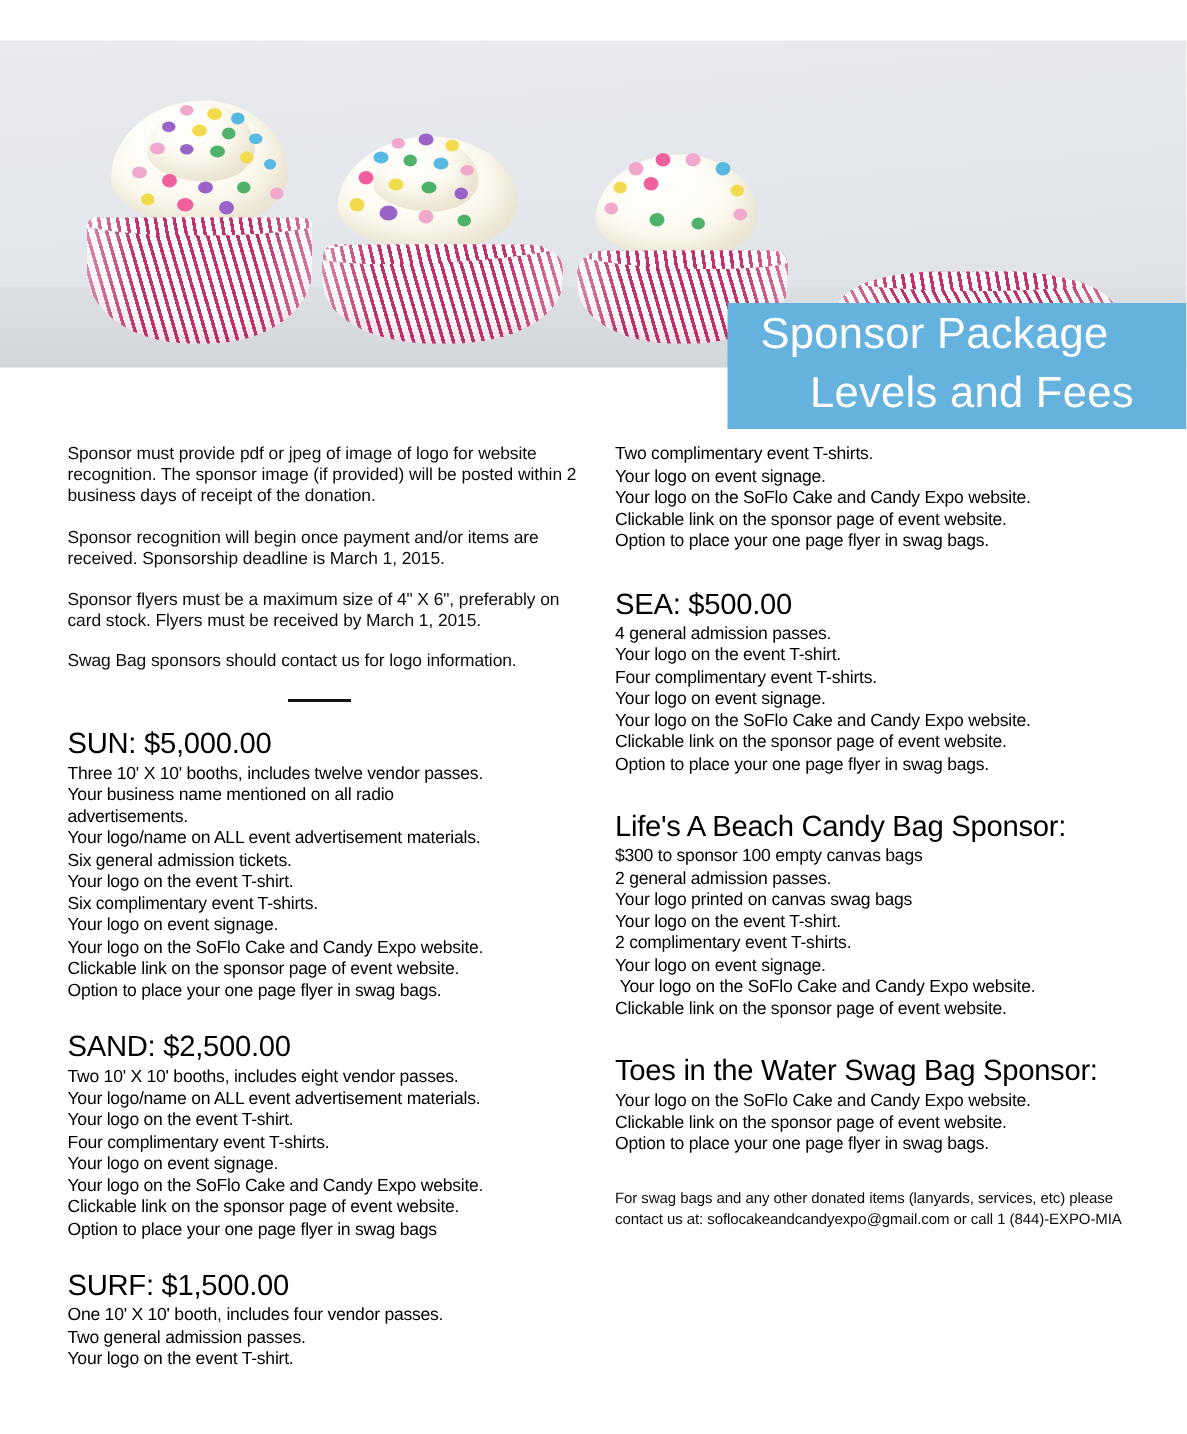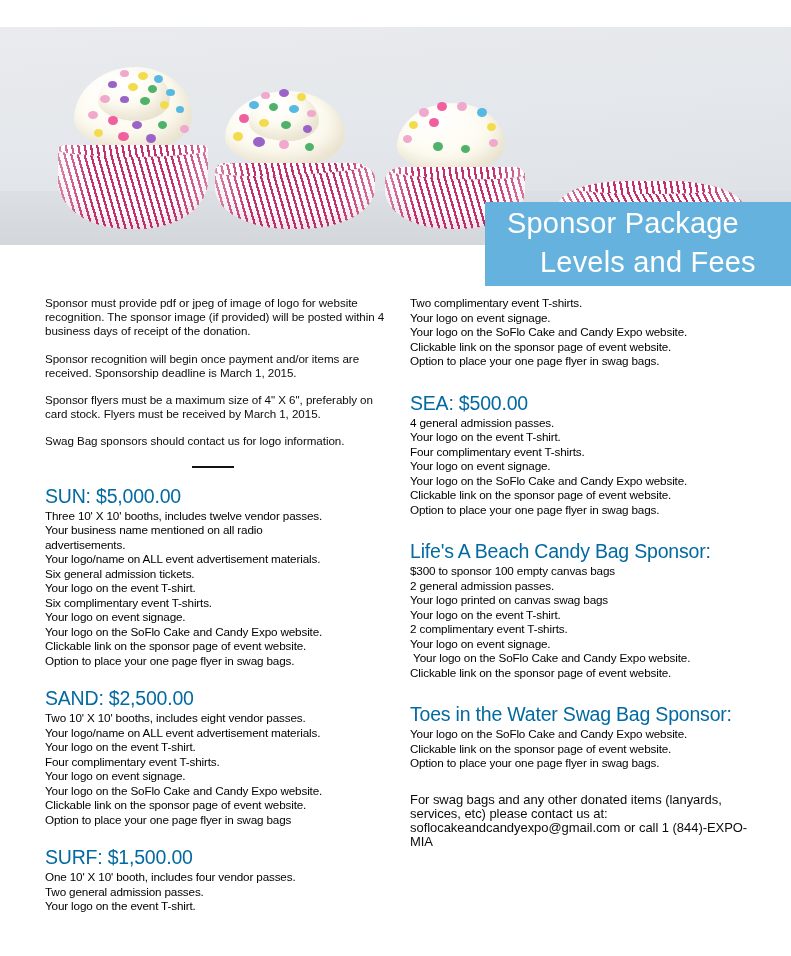--- a/index.html
+++ b/index.html
@@ -120,35 +120,35 @@
     background: #111;
     margin: 17px 0 16px 147px;
   }
 
   .pkg { margin-bottom: 18px; }
   .pkg-title {
     font-size: 19.5px;
     line-height: 24px;
     font-weight: 300;
     letter-spacing: -.2px;
-    color: #0369a1;
+    color: #000000;
     margin-bottom: 1px;
   }
   .pkg-line {
     font-size: 11.7px;
     line-height: 14.5px;
     font-weight: normal;
     letter-spacing: -.15px;
     color: #000;
     white-space: pre-wrap;
   }
   .spacer-top { margin-top: 22px; }
   .contact {
     margin-top: 22px;
-    font-size: 13px;
+    font-size: 10px;
     line-height: 14.2px;
     font-weight: 400;
     letter-spacing: -.05px;
   }
 </style>
 </head>
 <body>
 
 <div id="page">
 
@@ -233,21 +233,21 @@
 
   <div class="banner">
     <div class="banner-text">
       <div>Sponsor Package</div>
       <div class="banner-line2">Levels and Fees</div>
     </div>
   </div>
 
   <div class="col col-left">
     <div id="intro-host">
-        <div class="para">Sponsor must provide pdf or jpeg of image of logo for website recognition. The sponsor image (if provided) will be posted within 4 business days of receipt of the donation.</div>
+        <div class="para">Sponsor must provide pdf or jpeg of image of logo for website recognition. The sponsor image (if provided) will be posted within 2 business days of receipt of the donation.</div>
         <div class="para">Sponsor recognition will begin once payment and/or items are received. Sponsorship deadline is March 1, 2015.</div>
         <div class="para">Sponsor flyers must be a maximum size of 4" X 6", preferably on card stock.  Flyers must be received by March 1, 2015.</div>
         <div class="para">Swag Bag sponsors should contact us for logo information.</div>
       </div>
     <div class="divider"></div>
     <div id="left-pkg-host">
         <div class="pkg">
           <div class="pkg-title">SUN:  $5,000.00</div>
           <div class="pkg-line">Three 10' X 10' booths, includes twelve vendor passes.</div>
           <div class="pkg-line">Your business name mentioned on all radio</div>

